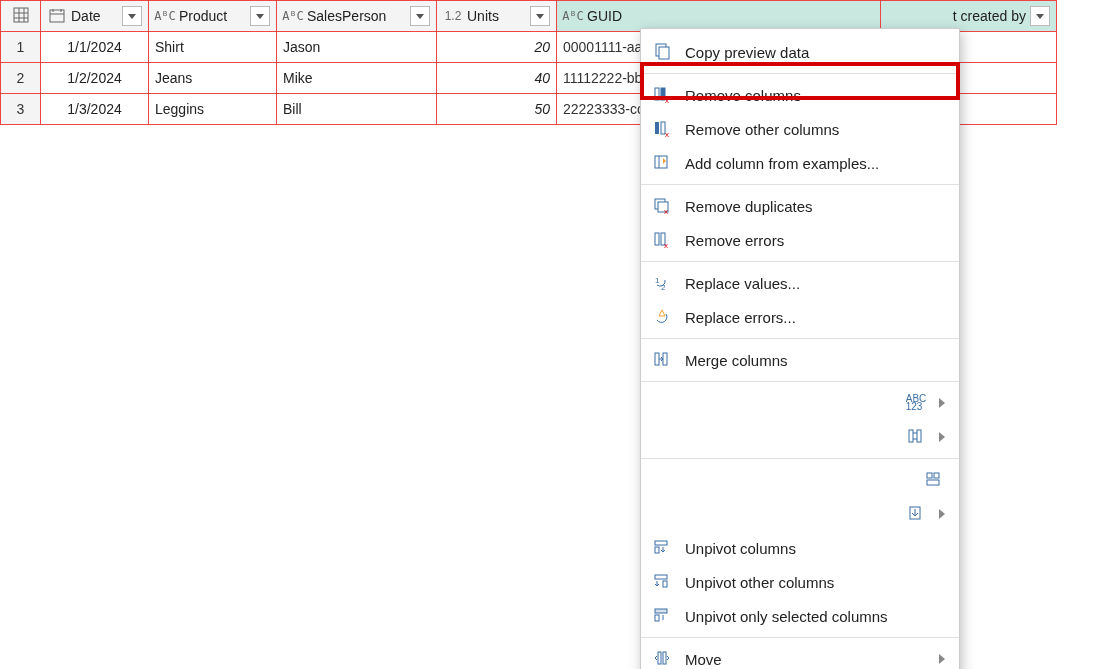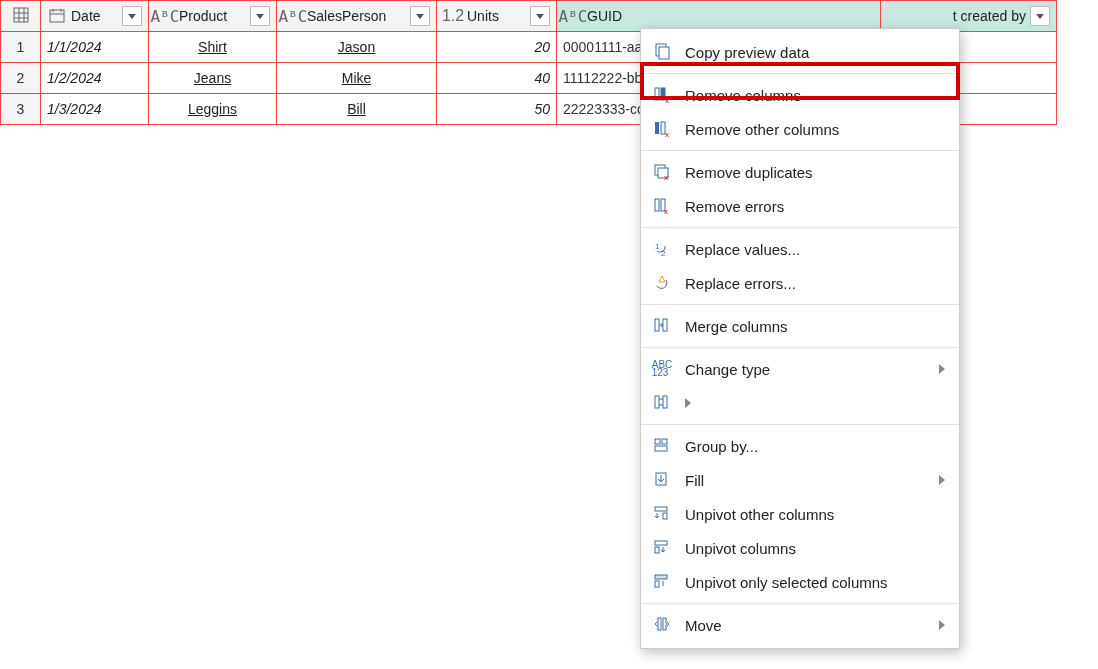--- a/index.html
+++ b/index.html
@@ -56,60 +56,61 @@
     align-items: center;
     gap: 4px;
     height: 100%;
   }
   .hdr .label { flex: 1; overflow:hidden; text-overflow:ellipsis; }
   .type-icon {
     width: 20px; height: 20px;
     display: inline-flex;
     align-items: center;
     justify-content: center;
-    font-size: 16px;
+    font-size: 12px;
     color: #666;
   }
   .dropdown-btn {
     width: 20px; height: 20px;
     border: 1px solid #bababa;
     background: #fff;
     display: inline-flex;
     align-items: center; justify-content: center;
     cursor: pointer;
   }
   .dropdown-btn::after {
     content: "";
     border-left: 4px solid transparent;
     border-right: 4px solid transparent;
     border-top: 5px solid #555;
   }
   td.num { text-align: right; font-style: italic; margin-top: 7px; }
-  td.date { text-align: left; font-style: italic; }
-  td.text { text-align: center; text-decoration: underline; }
+  td.date { text-align: center; }
+  td.text { text-align: left; }
   td.guid { text-align: left; color:#333; }
 
   
   .context-menu {
     position: absolute;
     top: 28px;
     left: 640px;
     width: 320px;
     background: #fff;
     border: 1px solid #ccc;
     box-shadow: 2px 4px 12px rgba(0,0,0,0.25);
     padding: 6px 0;
   }
   .menu-item {
     display: flex;
     align-items: center;
     height: 34px;
     padding: 0 14px 0 10px;
     cursor: pointer;
     gap: 12px;
+    justify-content: flex-end;
   }
   .menu-icon {
     width: 22px; height: 22px;
     display:inline-flex; align-items:center; justify-content:center;
     color:#3a6ea5;
     flex: 0 0 22px;
   }
   .menu-label { flex:1; font-size: 15px; color:#222; }
   .menu-arrow {
     width: 0; height: 0;
@@ -258,20 +259,30 @@
   <div class="menu-item">
     <span class="menu-icon">
         <svg width="18" height="18" viewBox="0 0 18 18">
           <rect x="2" y="2" width="4" height="12" fill="#3a6ea5"></rect>
           <rect x="8" y="2" width="4" height="12" fill="none" stroke="#3a6ea5"></rect>
           <text x="12" y="17" font-size="8" fill="#d40000">x</text>
         </svg>
       </span>
     <span class="menu-label">Remove other columns</span>
   </div>
+  <div class="menu-item">
+    <span class="menu-icon">
+        <svg width="18" height="18" viewBox="0 0 18 18">
+          <rect x="2" y="2" width="12" height="12" fill="none" stroke="#3a6ea5"></rect>
+          <line x1="6" y1="2" x2="6" y2="14" stroke="#3a6ea5"></line>
+          <path d="M10 4 L13 7 L10 10" fill="#f0a030"></path>
+        </svg>
+      </span>
+    <span class="menu-label">Add column from examples...</span>
+  </div>
   <div class="menu-sep"></div>
   <div class="menu-item">
     <span class="menu-icon">
         <svg width="18" height="18" viewBox="0 0 18 18">
           <rect x="2" y="2" width="10" height="10" fill="none" stroke="#3a6ea5"></rect>
           <rect x="5" y="5" width="10" height="10" fill="#fff" stroke="#3a6ea5"></rect>
           <text x="11" y="17" font-size="8" fill="#d40000">x</text>
         </svg>
       </span>
     <span class="menu-label">Remove duplicates</span>
@@ -314,21 +325,20 @@
           <rect x="10" y="2" width="4" height="12" fill="none" stroke="#3a6ea5"></rect>
           <path d="M6 8 L10 8" stroke="#3a6ea5"></path>
           <path d="M8 6 L10 8 L8 10" fill="none" stroke="#3a6ea5"></path>
         </svg>
       </span>
     <span class="menu-label">Merge columns</span>
   </div>
   <div class="menu-sep"></div>
   <div class="menu-item">
     <span class="menu-icon" style="flex-direction:column;font-size:10px;line-height:8px;color:#3a6ea5;">ABC<br>123</span>
-    <span class="menu-label">Change type</span>
     <span class="menu-arrow"></span>
   </div>
   <div class="menu-item">
     <span class="menu-icon">
         <svg width="18" height="18" viewBox="0 0 18 18">
           <rect x="2" y="2" width="4" height="12" fill="none" stroke="#3a6ea5"></rect>
           <rect x="10" y="2" width="4" height="12" fill="none" stroke="#3a6ea5"></rect>
           <path d="M6 5 L10 5 M6 11 L10 11" stroke="#3a6ea5"></path>
         </svg>
       </span>
@@ -336,51 +346,49 @@
   </div>
   <div class="menu-sep"></div>
   <div class="menu-item">
     <span class="menu-icon">
         <svg width="18" height="18" viewBox="0 0 18 18">
           <rect x="2" y="2" width="5" height="5" fill="none" stroke="#3a6ea5"></rect>
           <rect x="9" y="2" width="5" height="5" fill="none" stroke="#3a6ea5"></rect>
           <rect x="2" y="9" width="12" height="5" fill="none" stroke="#3a6ea5"></rect>
         </svg>
       </span>
-    <span class="menu-label">Group by...</span>
   </div>
   <div class="menu-item">
     <span class="menu-icon">
         <svg width="18" height="18" viewBox="0 0 18 18">
           <rect x="3" y="2" width="10" height="12" fill="none" stroke="#3a6ea5"></rect>
           <path d="M8 4 L8 10 M5 8 L8 11 L11 8" fill="none" stroke="#3a6ea5"></path>
         </svg>
       </span>
-    <span class="menu-label">Fill</span>
     <span class="menu-arrow"></span>
+  </div>
+  <div class="menu-item">
+    <span class="menu-icon">
+        <svg width="18" height="18" viewBox="0 0 18 18">
+          <rect x="2" y="2" width="12" height="4" fill="none" stroke="#3a6ea5"></rect>
+          <rect x="2" y="8" width="4" height="6" fill="none" stroke="#3a6ea5"></rect>
+          <path d="M10 8 L10 13 M8 11 L10 13 L12 11" fill="none" stroke="#3a6ea5"></path>
+        </svg>
+      </span>
+    <span class="menu-label">Unpivot columns</span>
   </div>
   <div class="menu-item">
     <span class="menu-icon">
         <svg width="18" height="18" viewBox="0 0 18 18">
           <rect x="2" y="2" width="12" height="4" fill="none" stroke="#3a6ea5"></rect>
           <rect x="10" y="8" width="4" height="6" fill="none" stroke="#3a6ea5"></rect>
           <path d="M4 8 L4 13 M2 11 L4 13 L6 11" fill="none" stroke="#3a6ea5"></path>
         </svg>
       </span>
     <span class="menu-label">Unpivot other columns</span>
-  </div>
-  <div class="menu-item">
-    <span class="menu-icon">
-        <svg width="18" height="18" viewBox="0 0 18 18">
-          <rect x="2" y="2" width="12" height="4" fill="none" stroke="#3a6ea5"></rect>
-          <rect x="2" y="8" width="4" height="6" fill="none" stroke="#3a6ea5"></rect>
-          <path d="M10 8 L10 13 M8 11 L10 13 L12 11" fill="none" stroke="#3a6ea5"></path>
-        </svg>
-      </span>
-    <span class="menu-label">Unpivot columns</span>
   </div>
   <div class="menu-item">
     <span class="menu-icon">
         <svg width="18" height="18" viewBox="0 0 18 18">
           <rect x="2" y="2" width="12" height="4" fill="#3a6ea5" fill-opacity="0.2" stroke="#3a6ea5"></rect>
           <rect x="2" y="8" width="4" height="6" fill="none" stroke="#3a6ea5"></rect>
           <path d="M10 8 L10 13" stroke="#3a6ea5"></path>
         </svg>
       </span>
     <span class="menu-label">Unpivot only selected columns</span>

